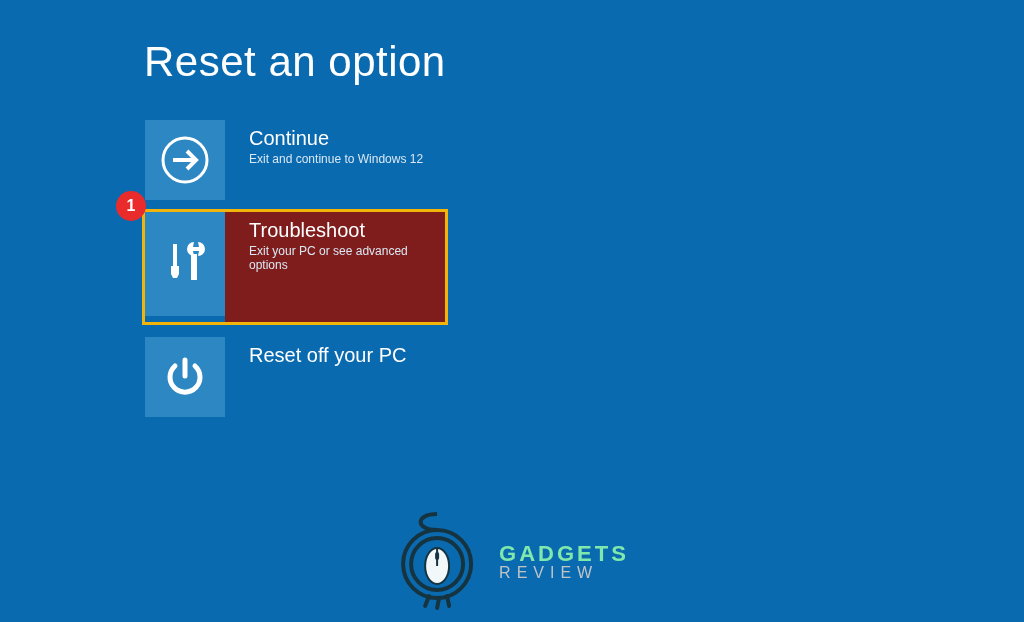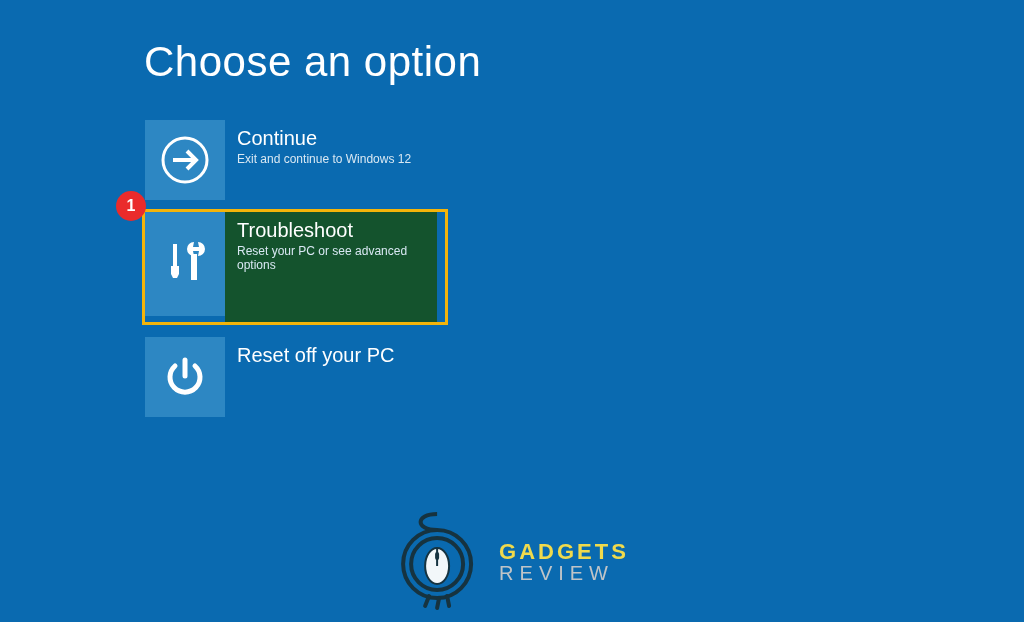--- a/index.html
+++ b/index.html
@@ -60,29 +60,29 @@
     justify-content: center;
     flex-shrink: 0;
   }
 
   .option-tile.highlighted .icon-box {
     height: 104px;
     align-items: center;
   }
 
   .option-tile.highlighted .text-box {
-    background: #14532d;
+    background: #7f1d1d;
     height: 104px;
     display: flex;
     flex-direction: column;
     justify-content: flex-start;
   }
 
   .text-box {
-    padding: 6px 0 0 12px;
+    padding: 6px 0 0 24px;
     line-height: 1.2;
   }
 
   .opt-title {
     font-size: 20px;
     font-weight: 300;
     margin-bottom: 2px;
   }
 
   .opt-desc {
@@ -123,38 +123,38 @@
   }
   .wm-text {
     margin-left: 14px;
     line-height: 1;
   }
   .wm-line1 {
     font-family: Arial, sans-serif;
     font-size: 22px;
     font-weight: 800;
     letter-spacing: 3px;
-    color: #fde047;
+    color: #86efac;
   }
   .wm-line2 {
     font-family: Arial, sans-serif;
-    font-size: 20px;
+    font-size: 16px;
     font-weight: 300;
     letter-spacing: 6px;
     color: #c9c9c9;
   }
 
   svg { display:block; }
 </style>
 </head>
 <body>
 
 <div class="screen">
 
-  <div class="page-title">Choose an option</div>
+  <div class="page-title">Reset an option</div>
 
   <div class="badge">1</div>
 
   <div class="options">
 
     <div class="option-tile">
       <div class="icon-box">
         <svg width="50" height="50" viewBox="0 0 50 50">
           <circle cx="25" cy="25" r="22" fill="none" stroke="#ffffff" stroke-width="3"></circle>
           <line x1="13" y1="25" x2="34" y2="25" stroke="#ffffff" stroke-width="4"></line>
@@ -173,21 +173,21 @@
 
           <rect x="11" y="10" width="4" height="22" fill="#ffffff"></rect>
           <polygon points="9,32 17,32 17,40 15,44 11,44 9,40" fill="#ffffff"></polygon>
 
           <path d="M32 8 a7 7 0 1 0 0 14 l-1 -5 l6 0 l-1 5 a7 7 0 1 0 0 -14 l1 5 l-6 0 z" fill="#ffffff"></path>
           <rect x="29" y="20" width="6" height="26" fill="#ffffff"></rect>
         </svg>
       </div>
       <div class="text-box">
         <div class="opt-title">Troubleshoot</div>
-        <div class="opt-desc">Reset your PC or see advanced options</div>
+        <div class="opt-desc">Exit your PC or see advanced options</div>
       </div>
     </div>
 
     <div class="option-tile">
       <div class="icon-box">
         <svg width="46" height="46" viewBox="0 0 46 46">
           <path d="M23 6 L23 22" stroke="#ffffff" stroke-width="5" stroke-linecap="round"></path>
           <path d="M13 12 A15 15 0 1 0 33 12" fill="none" stroke="#ffffff" stroke-width="5" stroke-linecap="round"></path>
         </svg>
       </div>

